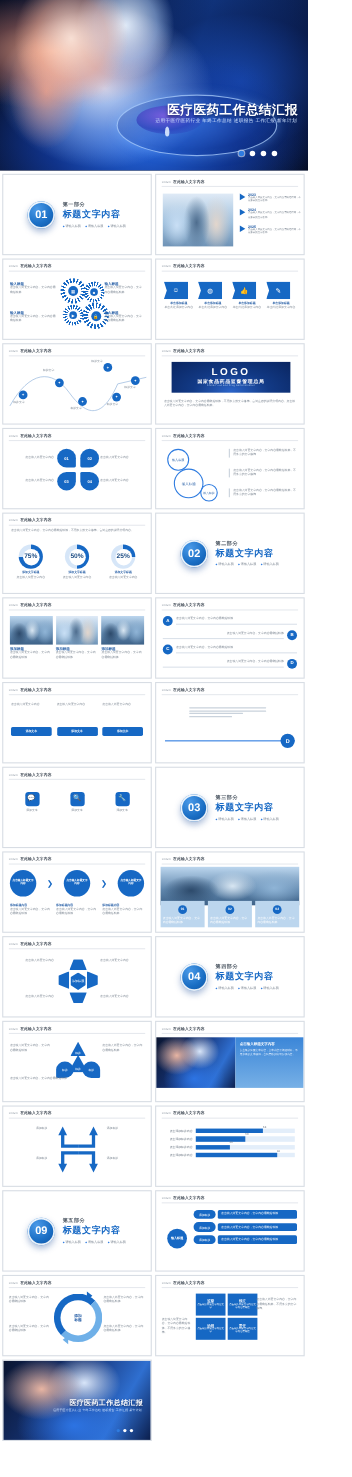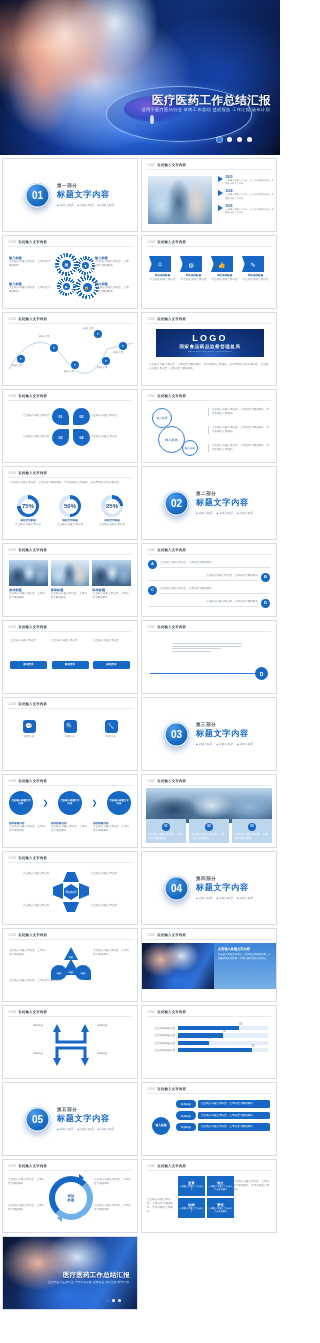--- a/index.html
+++ b/index.html
@@ -741,21 +741,21 @@
           <div class="bartrack">
               <div class="barfill" style="width:82%"></div>
               <div class="barval" style="left:82%">82</div>
             </div>
         </div>
       </div>
     </div>
 
     <div class="slide">
       <div class="sec">
-        <div class="sec-num">05</div>
+        <div class="sec-num">09</div>
         <div class="sec-txt">
           <div class="s1">第五部分</div>
           <div class="s2">标题文字内容</div>
           <div class="s3">
             <span>请输入标题</span>
             <span>请输入标题</span>
             <span>请输入标题</span>
           </div>
         </div>
       </div>

